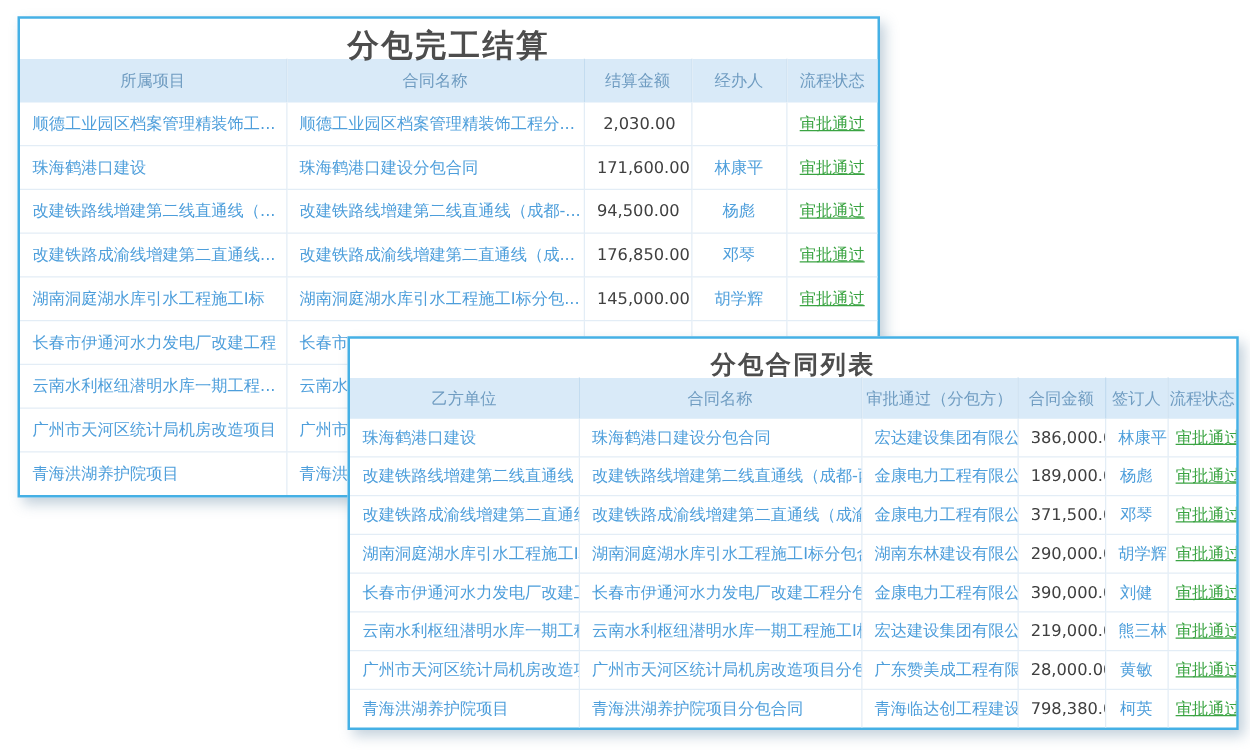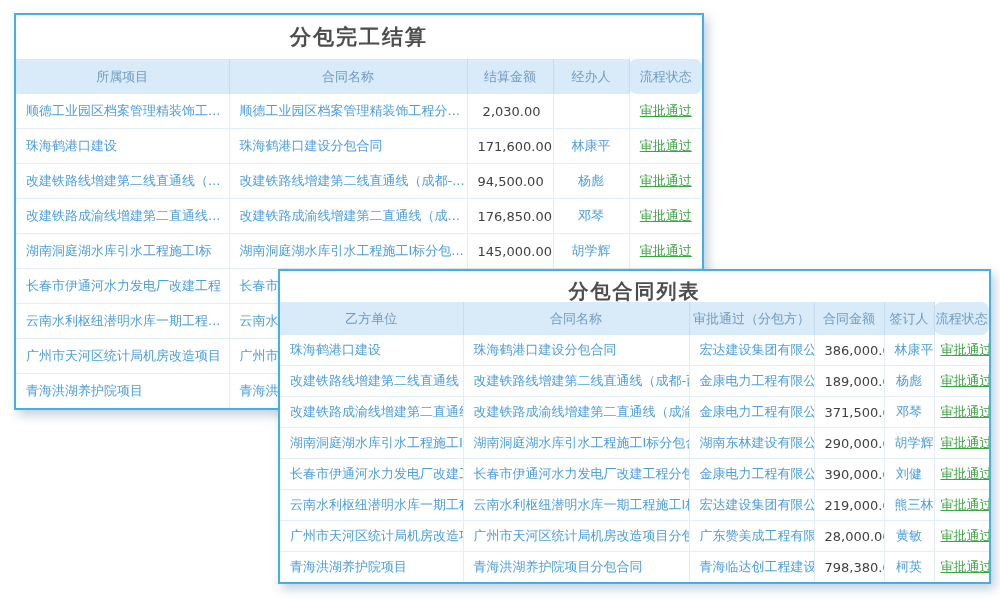--- a/index.html
+++ b/index.html
@@ -12,34 +12,34 @@
     position:absolute;background:#ffffff;
     border:2px solid var(--border-blue,#45b0e5);
     box-shadow:4px 5px 10px rgba(120,150,175,.45);
   }
   #settlement-card{left:14px;top:13px;width:686px;z-index:1;}
   #contract-card{left:278px;top:269px;width:709px;z-index:2;}
   .card-title{
     text-align:center;font-weight:bold;letter-spacing:2px;
     color:var(--title-text,#4d4d4d);
   }
-  #settlement-card .card-title{font-size:21px;line-height:44px;height:44px;}
+  #settlement-card .card-title{font-size:25px;line-height:44px;height:32px;}
   #contract-card .card-title{font-size:20px;line-height:41px;height:31px;}
   table{border-collapse:collapse;table-layout:fixed;width:100%;font-size:13px;}
   th{
     background:var(--header-bg,#d9eaf8);
     color:var(--header-text,#6f9cc1);
     font-weight:normal;text-align:center;
     border-left:1px solid #c3dcf0;border-right:1px solid #c3dcf0;
     overflow:hidden;white-space:nowrap;margin-top:28px;
   }
   #settlement-table th{height:33px;}
   #contract-table th{height:31px;}
   th:first-child,td:first-child{border-left:none;}
-  th:last-child,td:last-child{border-right:none;border-radius:8px;}
+  th:last-child,td:last-child{border-right:none;}
   td{
     border:1px solid #e3edf6;
     padding:0 10px;overflow:hidden;white-space:nowrap;
     color:var(--link-blue,#4d9edb);
   }
   #settlement-table td{height:34px;}
   #contract-table td{height:30px;}
   tbody tr:first-child td{border-top:none;}
   tbody tr:last-child td{border-bottom:none;}
   .c-left{text-align:left;}

